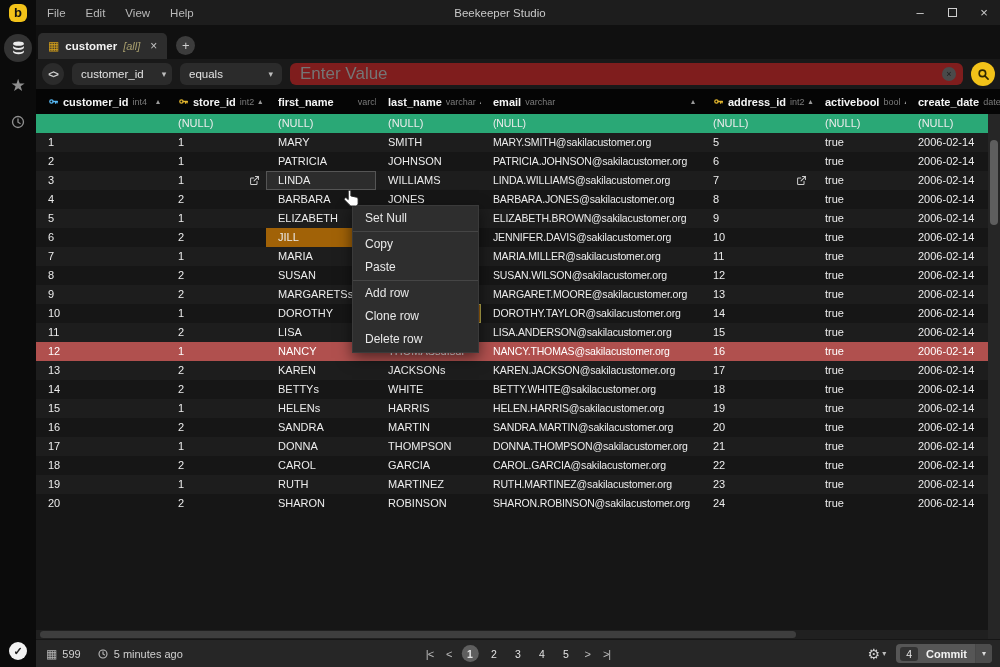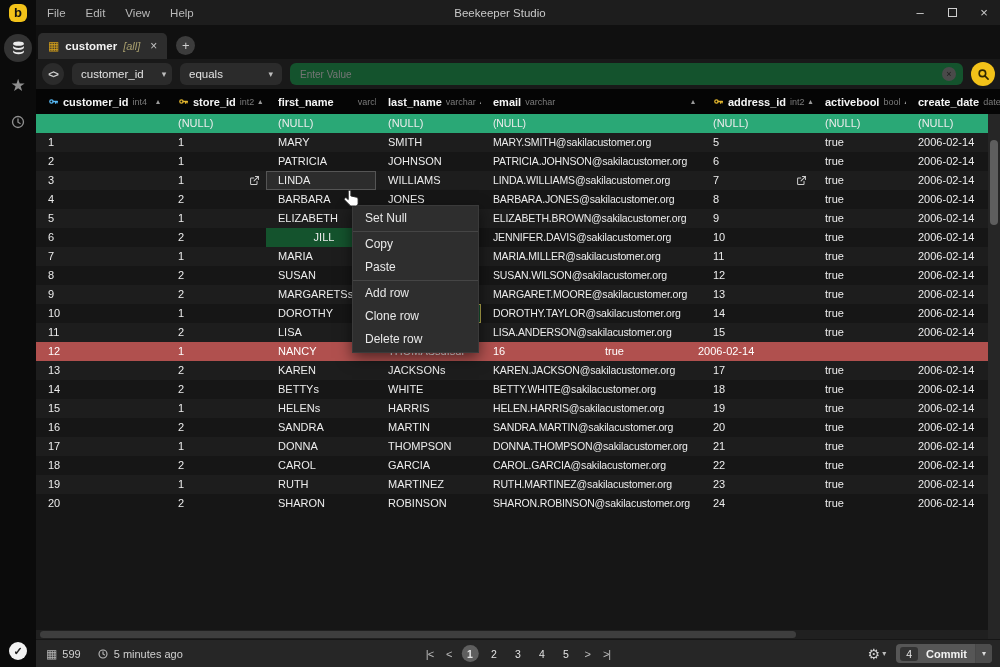--- a/index.html
+++ b/index.html
@@ -36,21 +36,21 @@
   .tab-close { color:#c4c4c4; font-size:12px; margin-left:4px; }
   .tab-plus { width:19px; height:19px; border-radius:50%; background:#3c3c3c; color:#cfcfcf; font-size:13px; display:flex; align-items:center; justify-content:center; margin:0 0 4px 9px; }
   
   .filterbar { position:absolute; left:0; top:34px; right:0; height:30px; background:#191919; display:flex; align-items:center; padding:0 5px 0 6px; gap:8px; }
   .code-btn { width:22px; height:22px; border-radius:50%; background:#2b2b2b; color:#d0d0d0; font-size:10px; font-weight:bold; display:flex; align-items:center; justify-content:center; letter-spacing:-1px; }
   .f-select { height:22px; background:#2b2b2b; border-radius:6px; display:flex; align-items:center; font-size:11.5px; color:#e2e2e2; padding:0 9px; gap:18px; }
   .f-select .caret { color:#bdbdbd; font-size:9px; }
   .sel-field { width:100px; justify-content:space-between; }
   .sel-op { width:102px; justify-content:space-between; }
   .f-input-wrap { flex:1; position:relative; height:22px; }
-  .f-input { width:100%; height:22px; background:#14532d; border:none; outline:none; border-radius:6px; color:#e5e5e5; font-size:10px; padding:0 28px 0 10px; font-family:"Liberation Sans", sans-serif; }
+  .f-input { width:100%; height:22px; background:#7f1d1d; border:none; outline:none; border-radius:6px; color:#e5e5e5; font-size:17px; padding:0 28px 0 10px; font-family:"Liberation Sans", sans-serif; }
   .f-input::placeholder { color:#757575; }
   .clear-btn { position:absolute; right:7px; top:4px; width:14px; height:14px; border-radius:50%; background:#4a4a4a; color:#1c1c1c; font-size:9px; display:flex; align-items:center; justify-content:center; }
   .search-btn { width:24px; height:24px; border-radius:50%; background:#f2c219; display:flex; align-items:center; justify-content:center; }
   
   .thead { position:absolute; left:0; top:64px; right:0; height:25px; background:#050505; display:flex; }
   .th { display:flex; align-items:center; padding:0 6px 0 12px; gap:4px; overflow:hidden; white-space:nowrap; }
   .th .cname { font-size:11px; font-weight:bold; color:#f5f5f5; }
   .th .ctype { font-size:9px; color:#7b7b7b; }
   .th .arrow { margin-left:auto; font-size:8px; color:#9b9b9b; }
   .key-icon { flex:0 0 auto; }
@@ -59,21 +59,21 @@
   .c6{width:93px;flex:0 0 93px;} .c7{flex:1 1 auto;}
   .tbody { position:absolute; left:0; top:89px; right:0; height:525px; }
   .row { display:flex; height:19px; }
   .row.odd { background:#1d1d1d; }
   .row.even { background:#161616; }
   .row.insert { background:#2aa876; color:#fff; }
   .row.deleted { background:#b0504e; }
   .row.deleted .td { color:#fff; }
   .td { font-size:11px; color:#ececec; line-height:25px; padding:0 6px 0 12px; overflow:hidden; white-space:nowrap; display:flex; align-items:center; gap:4px; }
   .td.c4 { font-size:10.5px; letter-spacing:-0.15px; }
-  .td.edited { background:#14532d;justify-content:center; }
+  .td.edited { background:#a16207; }
   .td.edited.bordered { box-shadow:inset 0 0 0 1px #b9ae4e; }
   .td.hovered { background:#2c2c2c; box-shadow:inset 0 0 0 1px #555; }
   .expand-icon { margin-left:auto; display:flex; align-items:center; }
   
   .vscroll { position:absolute; right:0; top:89px; width:12px; height:525px; background:#262626; }
   .vthumb { position:absolute; left:2px; right:2px; top:26px; height:85px; background:#5e5e5e; border-radius:4px; }
   .hscroll { position:absolute; left:0; right:12px; top:605px; height:9px; background:#202020; }
   .hthumb { position:absolute; left:4px; top:1px; width:756px; height:7px; background:#3e3e3e; border-radius:4px; }
   
   .ctx-menu { position:absolute; left:316px; top:180px; width:127px; background:#2e2e2e; border:1px solid #3a3a3a; box-shadow:0 5px 14px rgba(0,0,0,.55); padding:1px 0; z-index:20; }
@@ -563,20 +563,23 @@
           </div>
           <div class="td c1">
             <span>1</span>
           </div>
           <div class="td c2">
             <span>NANCY</span>
           </div>
           <div class="td c3">
             <span>THOMASsdfsdf</span>
           </div>
+          <div class="td c4">
+            <span>NANCY.THOMAS@sakilacustomer.org</span>
+          </div>
           <div class="td c5">
             <span>16</span>
           </div>
           <div class="td c6">
             <span>true</span>
           </div>
           <div class="td c7">
             <span>2006-02-14</span>
           </div>
         </div>

